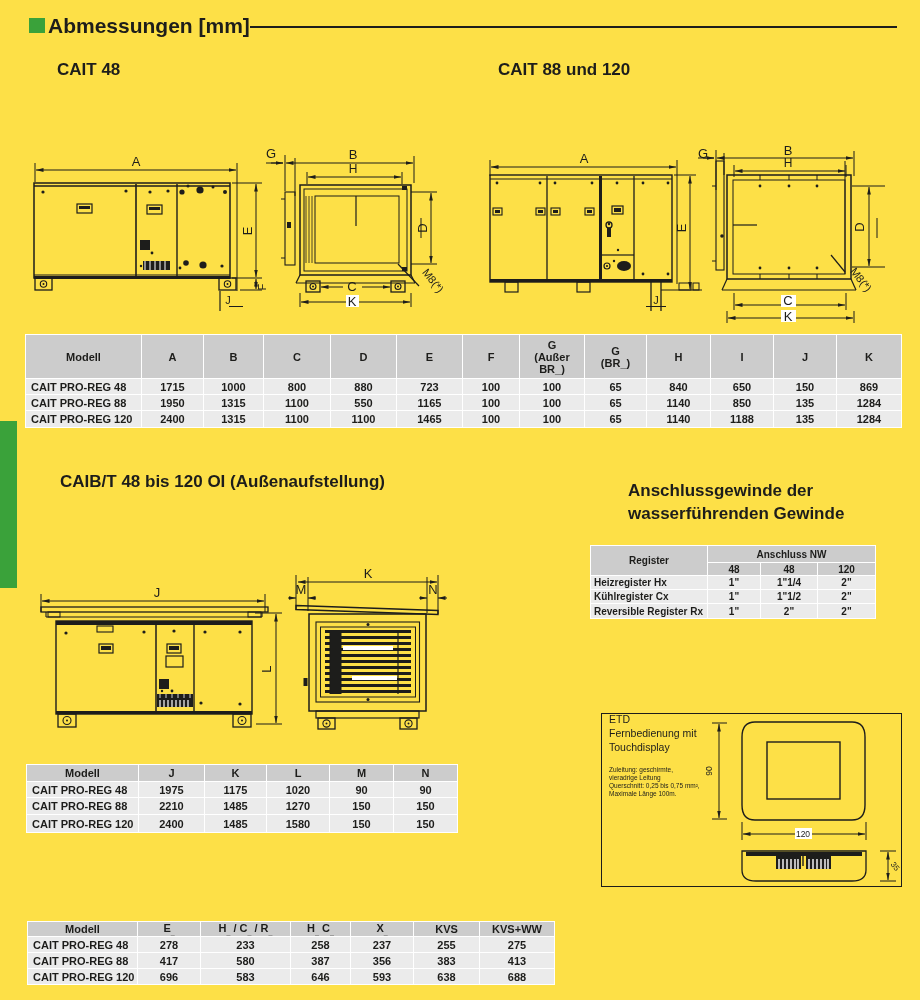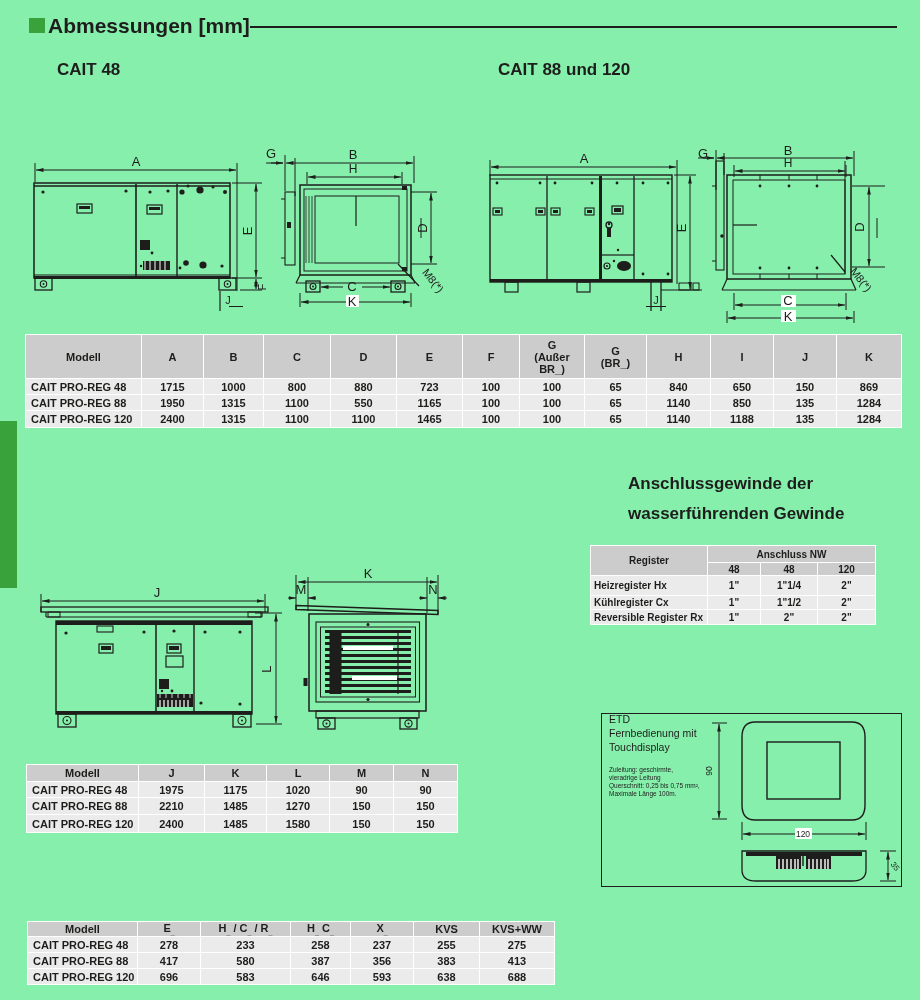--- a/index.html
+++ b/index.html
@@ -1,16 +1,16 @@
 <!DOCTYPE html>
 <html><head>
 <meta charset="utf-8">
 <style>
 html,body{margin:0;padding:0}
-#page{position:relative;width:920px;height:1000px;background:#86efac;font-family:"Liberation Sans",sans-serif;color:#1d1d1b;overflow:hidden}
+#page{position:relative;width:920px;height:1000px;background:#fde047;font-family:"Liberation Sans",sans-serif;color:#1d1d1b;overflow:hidden}
 .abs{position:absolute}
 .h1{font-size:21px;font-weight:bold;letter-spacing:0px}
 .h2{font-size:17px;font-weight:bold}
 table{border-collapse:collapse;table-layout:fixed}
 td,th{border:1px solid #ffffff;font-size:11px;font-weight:bold;padding:0;text-align:center;vertical-align:middle;color:#1d1d1b}
 .hd{background:#cccccc}
 .dr{background:#ebebeb}
 .lft{text-align:left;padding-left:5px}
 .tsm td{font-size:10px}
 .tsm .lft{padding-left:3px}
@@ -21,21 +21,22 @@
 </head>
 <body>
 <div id="page">
 
 <div class="abs" style="left:29px;top:18px;width:16px;height:15px;background:#3aa23a"></div>
 <div class="abs h1" style="left:48px;top:14px">Abmessungen [mm]</div>
 <div class="abs" style="left:250px;top:26px;width:647px;height:2px;background:#1d1d1b"></div>
 
 <div class="abs h2" style="left:57px;top:60px">CAIT 48</div>
 <div class="abs h2" style="left:498px;top:60px">CAIT 88 und 120</div>
-<div class="abs h2" style="left:628px;top:469px;line-height:30px">Anschlussgewinde der<br>wasserführenden Gewinde</div>
+<div class="abs h2" style="left:60px;top:472px">CAIB/T 48 bis 120 OI (Außenaufstellung)</div>
+<div class="abs h2" style="left:628px;top:479px;line-height:23px">Anschlussgewinde der<br>wasserführenden Gewinde</div>
 
 <div class="abs" style="left:0px;top:421px;width:17px;height:167px;background:#3aa23a"></div>
 
 <svg class="abs" style="left:20px;top:140px" width="440" height="185" viewBox="20 140 440 185">
 <defs>
         <marker id="ar" markerWidth="8" markerHeight="5" refX="7.5" refY="2.5" orient="auto-start-reverse" markerUnits="userSpaceOnUse">
           <path d="M0,0.6 L7.5,2.5 L0,4.4 z" fill="#1d1d1b"></path>
         </marker>
       </defs>
 <text x="136" y="166" font-size="13" font-weight="normal" text-anchor="middle" fill="#1d1d1b">A</text>
@@ -454,21 +455,21 @@
 <tbody>
           <tr style="height:17px">
             <td class="hd" rowspan="2">Register</td>
             <td class="hd" colspan="3">Anschluss NW</td>
           </tr>
 <tr style="height:13px">
             <td class="hd">48</td>
             <td class="hd">48</td>
             <td class="hd">120</td>
           </tr>
-<tr style="height:20px">
+<tr style="height:14px">
             <td class="dr lft">Heizregister Hx</td>
             <td class="dr">1"</td>
             <td class="dr">1"1/4</td>
             <td class="dr">2"</td>
           </tr>
 <tr style="height:14px">
             <td class="dr lft">Kühlregister Cx</td>
             <td class="dr">1"</td>
             <td class="dr">1"1/2</td>
             <td class="dr">2"</td>

